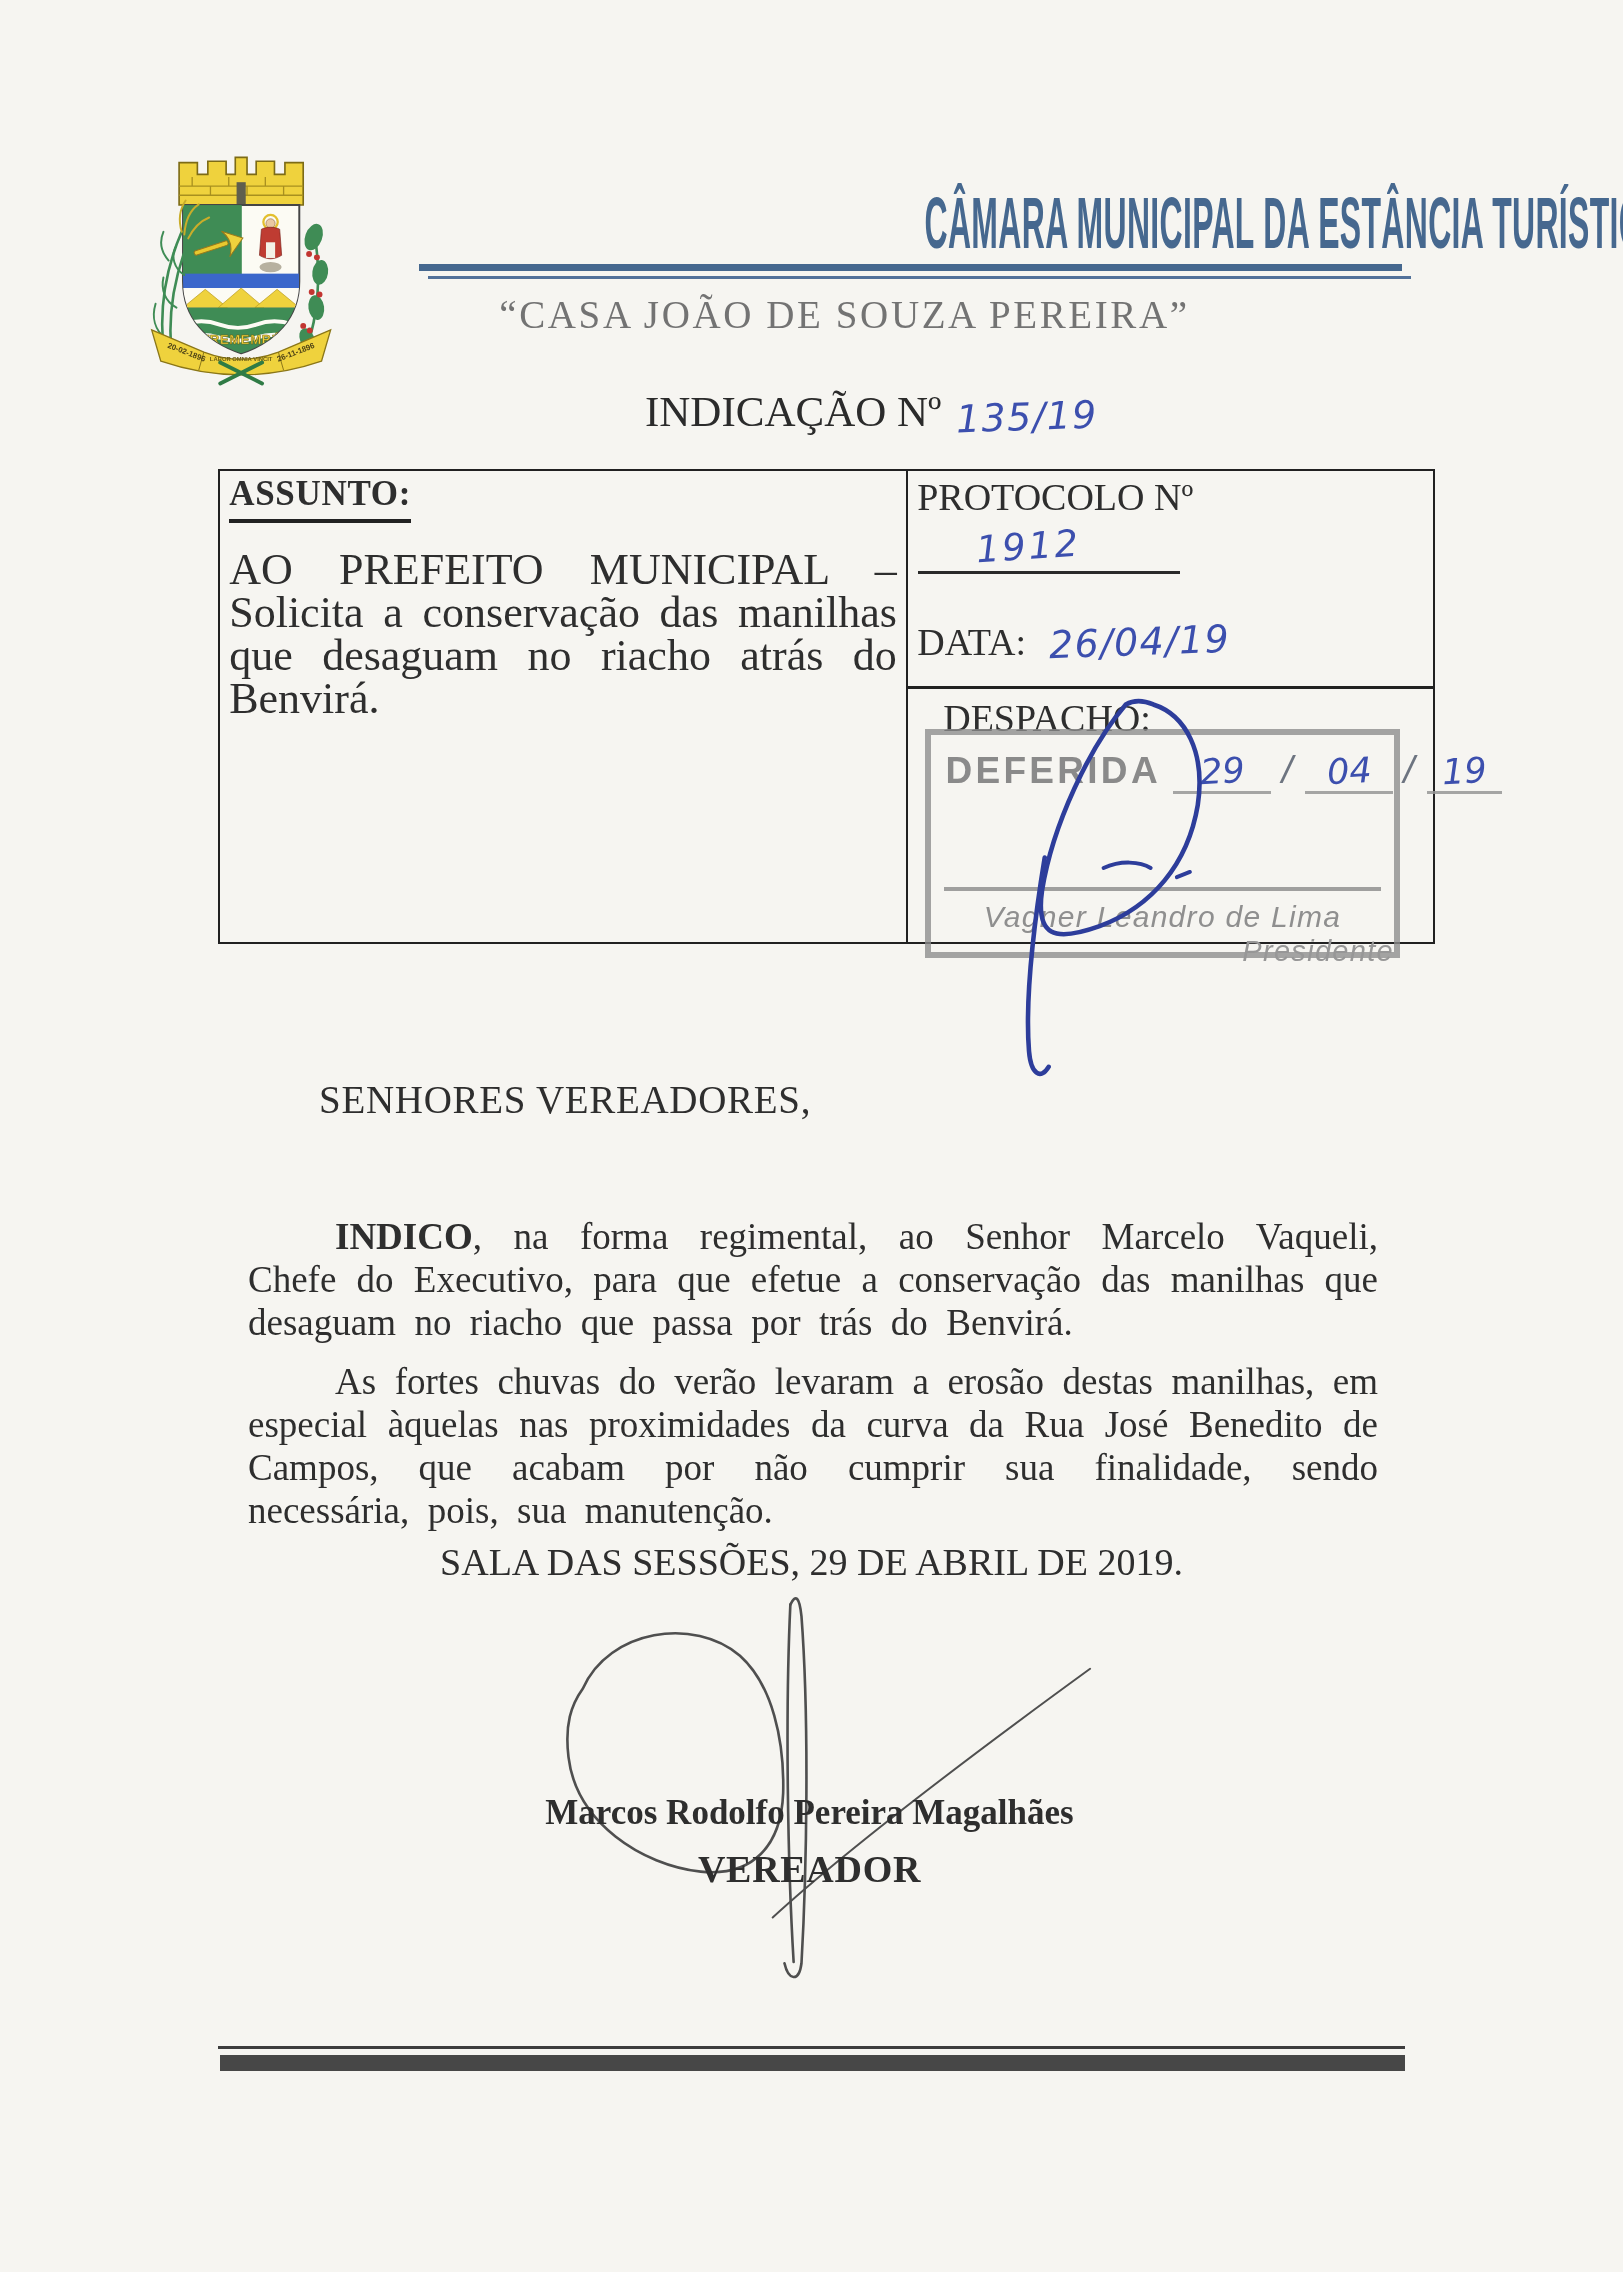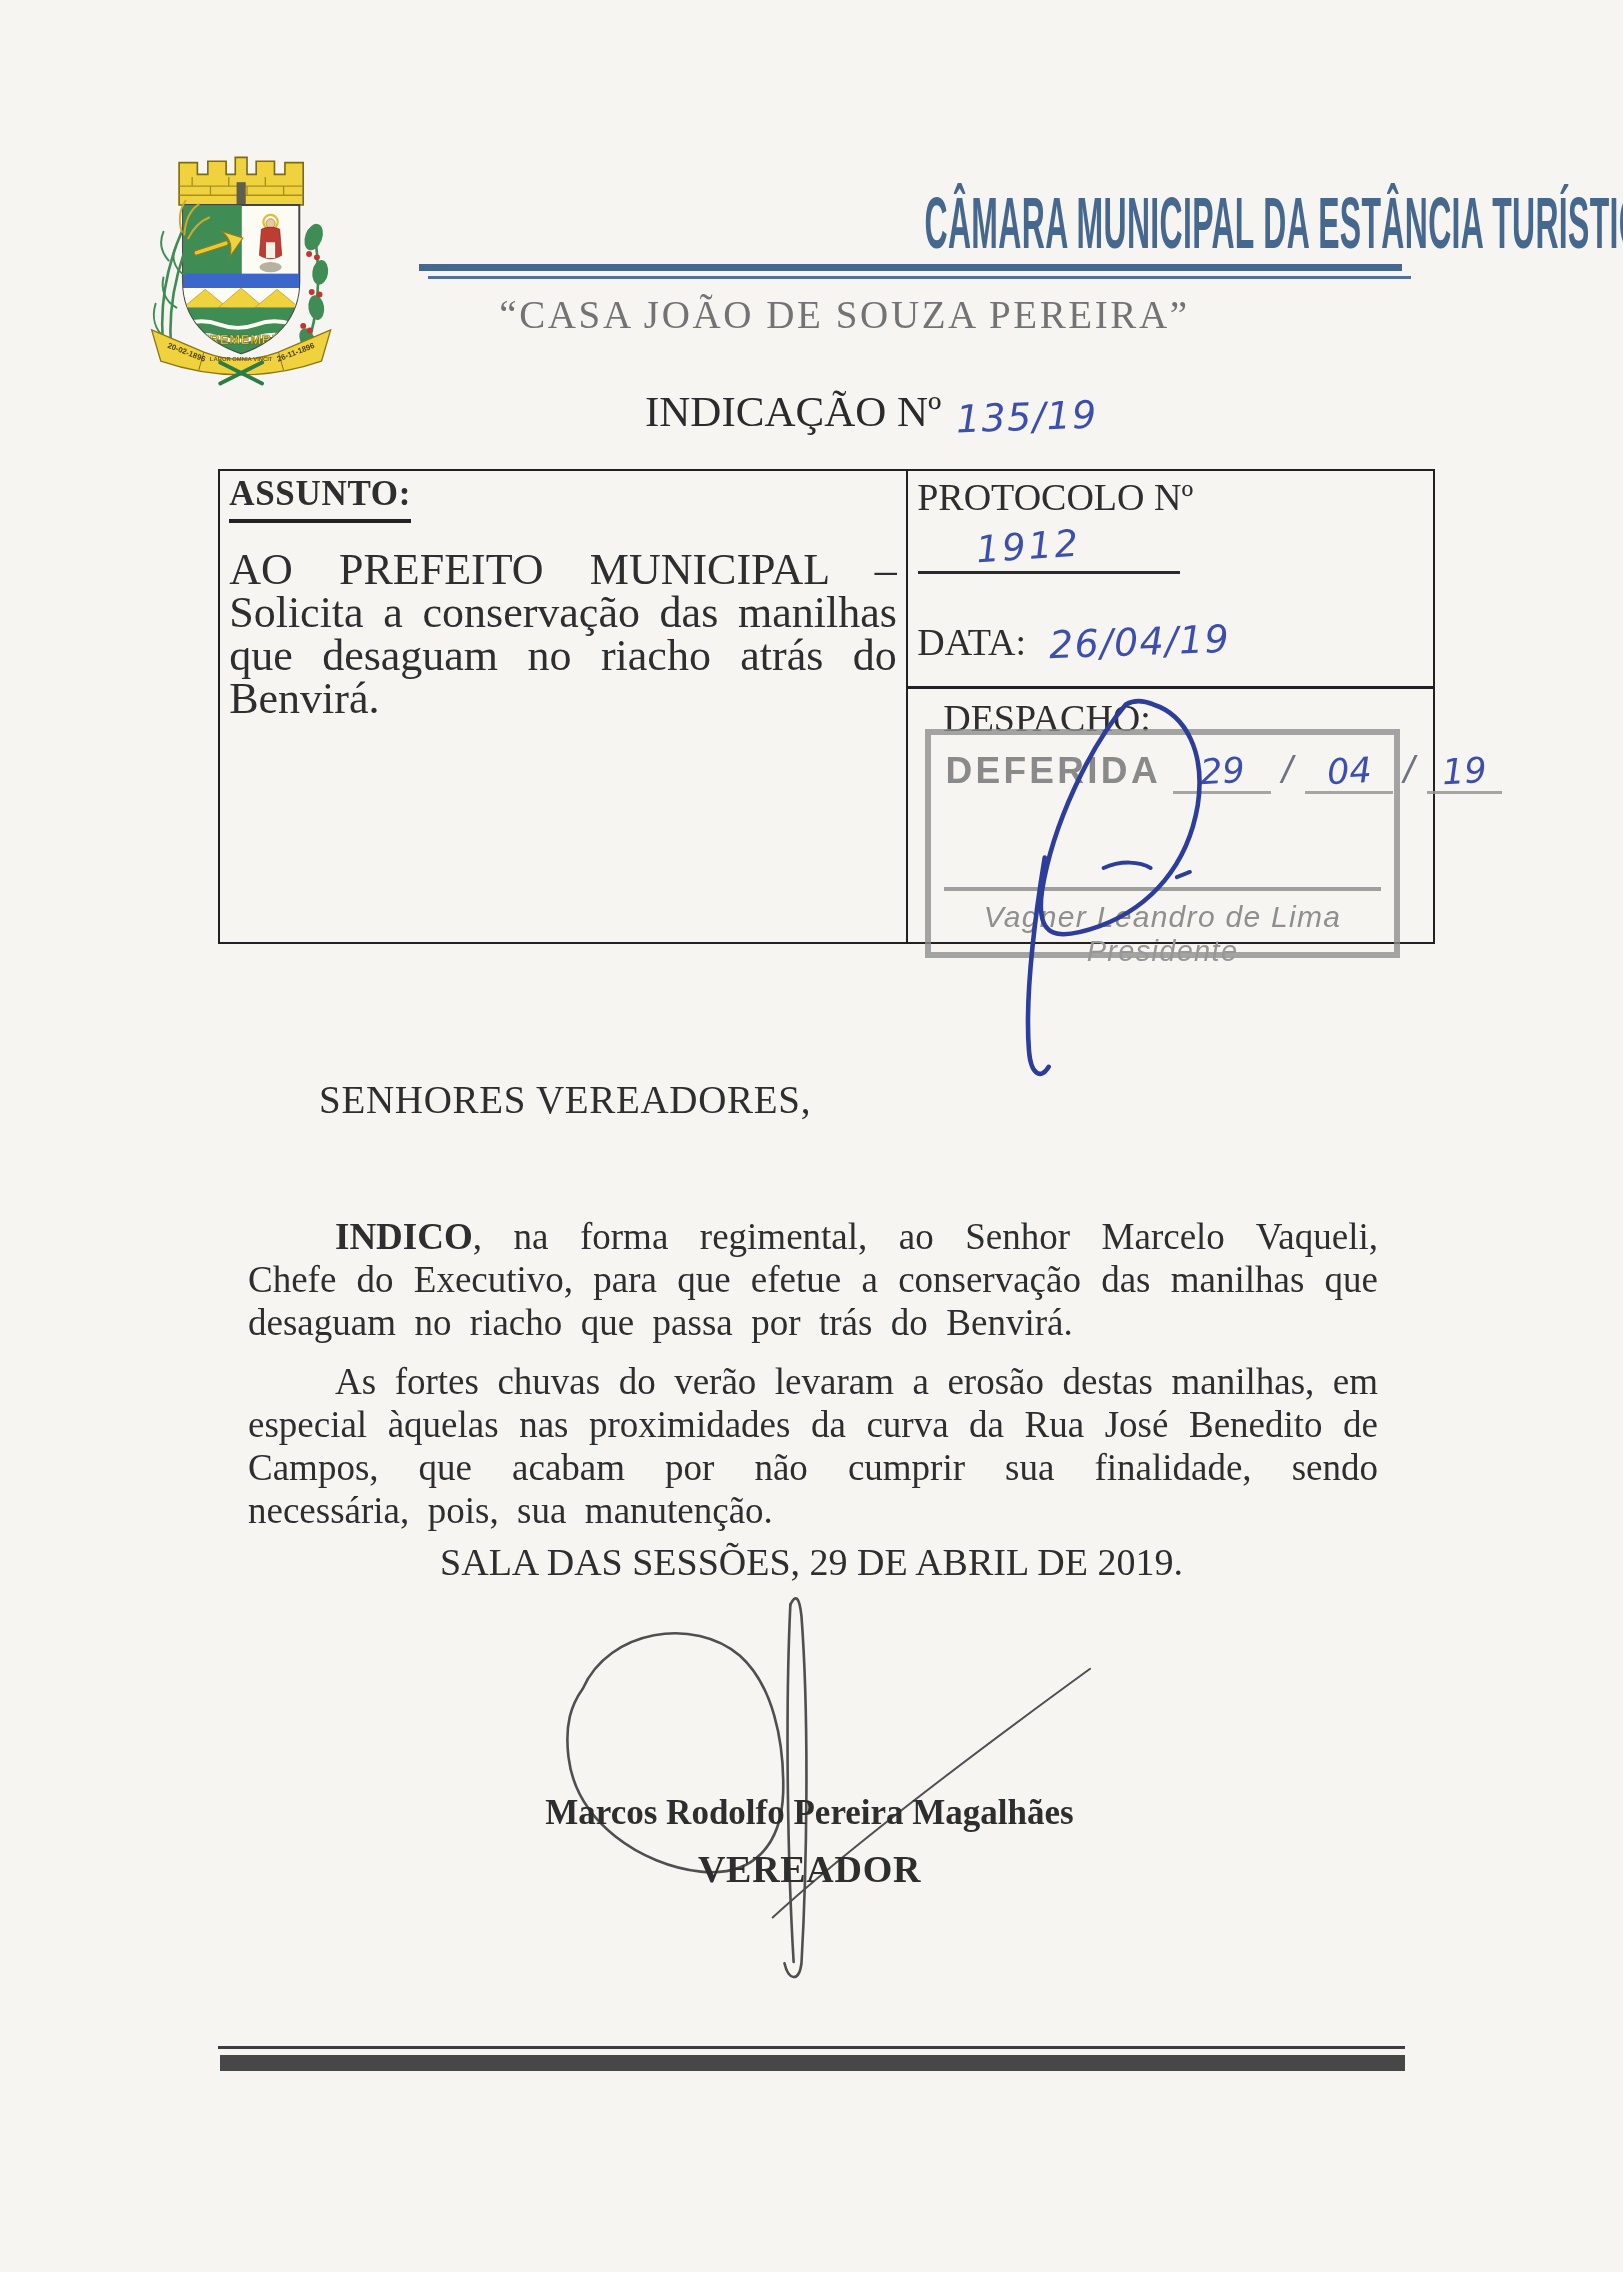--- a/index.html
+++ b/index.html
@@ -51,21 +51,21 @@
     font-family:"Liberation Sans", sans-serif;
   }
   .stamp-row1{margin:13px 0 0 14.4px; white-space:nowrap;}
   .stamp-result{font-size:37px; font-weight:bold; color:#8a8a8a; letter-spacing:3.3px;}
   .stamp-slot{display:inline-block; text-align:center; border-bottom:3.9px solid rgba(150,150,150,.85); margin-left:9.2px; vertical-align:baseline;}
   .slot-day{width:98px;} .slot-month{width:88px;} .slot-year{width:75px;}
   .stamp-slot .hand{font-size:35px; color:#3c4fae; display:inline-block; transform:rotate(-3deg);}
   .stamp-slash{font-size:39px; color:#6d7480; margin-left:7.9px; font-style:italic;}
   .stamp-sigline{position:absolute; left:13px; right:13px; top:152px; border-top:4.6px solid rgba(143,143,143,.85);}
   .stamp-name{position:absolute; left:0; top:165px; width:100%; text-align:center; font-size:30px; font-style:italic; color:#8f8f8f; letter-spacing:1.3px;}
-  .stamp-title{position:absolute; left:0; top:200px; width:100%; text-align:center; font-size:29px; font-style:italic; color:#979797; letter-spacing:1.3px;}
+  .stamp-title{position:absolute; left:0; top:200px; width:100%; text-align:right; font-size:29px; font-style:italic; color:#979797; letter-spacing:1.3px;}
   
   .salutation{position:absolute; left:319px; top:1077px; font-size:39px; letter-spacing:0.7px;}
   .body-block{position:absolute; left:232px; top:1199px; width:1162px; font-size:37px; line-height:43px; text-align:justify; word-spacing:9.2px;}
   .body-block p{margin:16px; text-indent:87px;}
   .p1-lead{font-weight:bold;}
   .closing-line{position:absolute; left:0; top:1540px; width:1623px; text-align:center; font-size:38px;}
   
   .sig-name{position:absolute; left:0; top:1793px; width:1619px; text-align:center; font-size:35px; font-weight:bold;}
   .sig-role{position:absolute; left:0; top:1847px; width:1619px; text-align:center; font-size:38px; font-weight:bold; letter-spacing:0.7px;}
   

